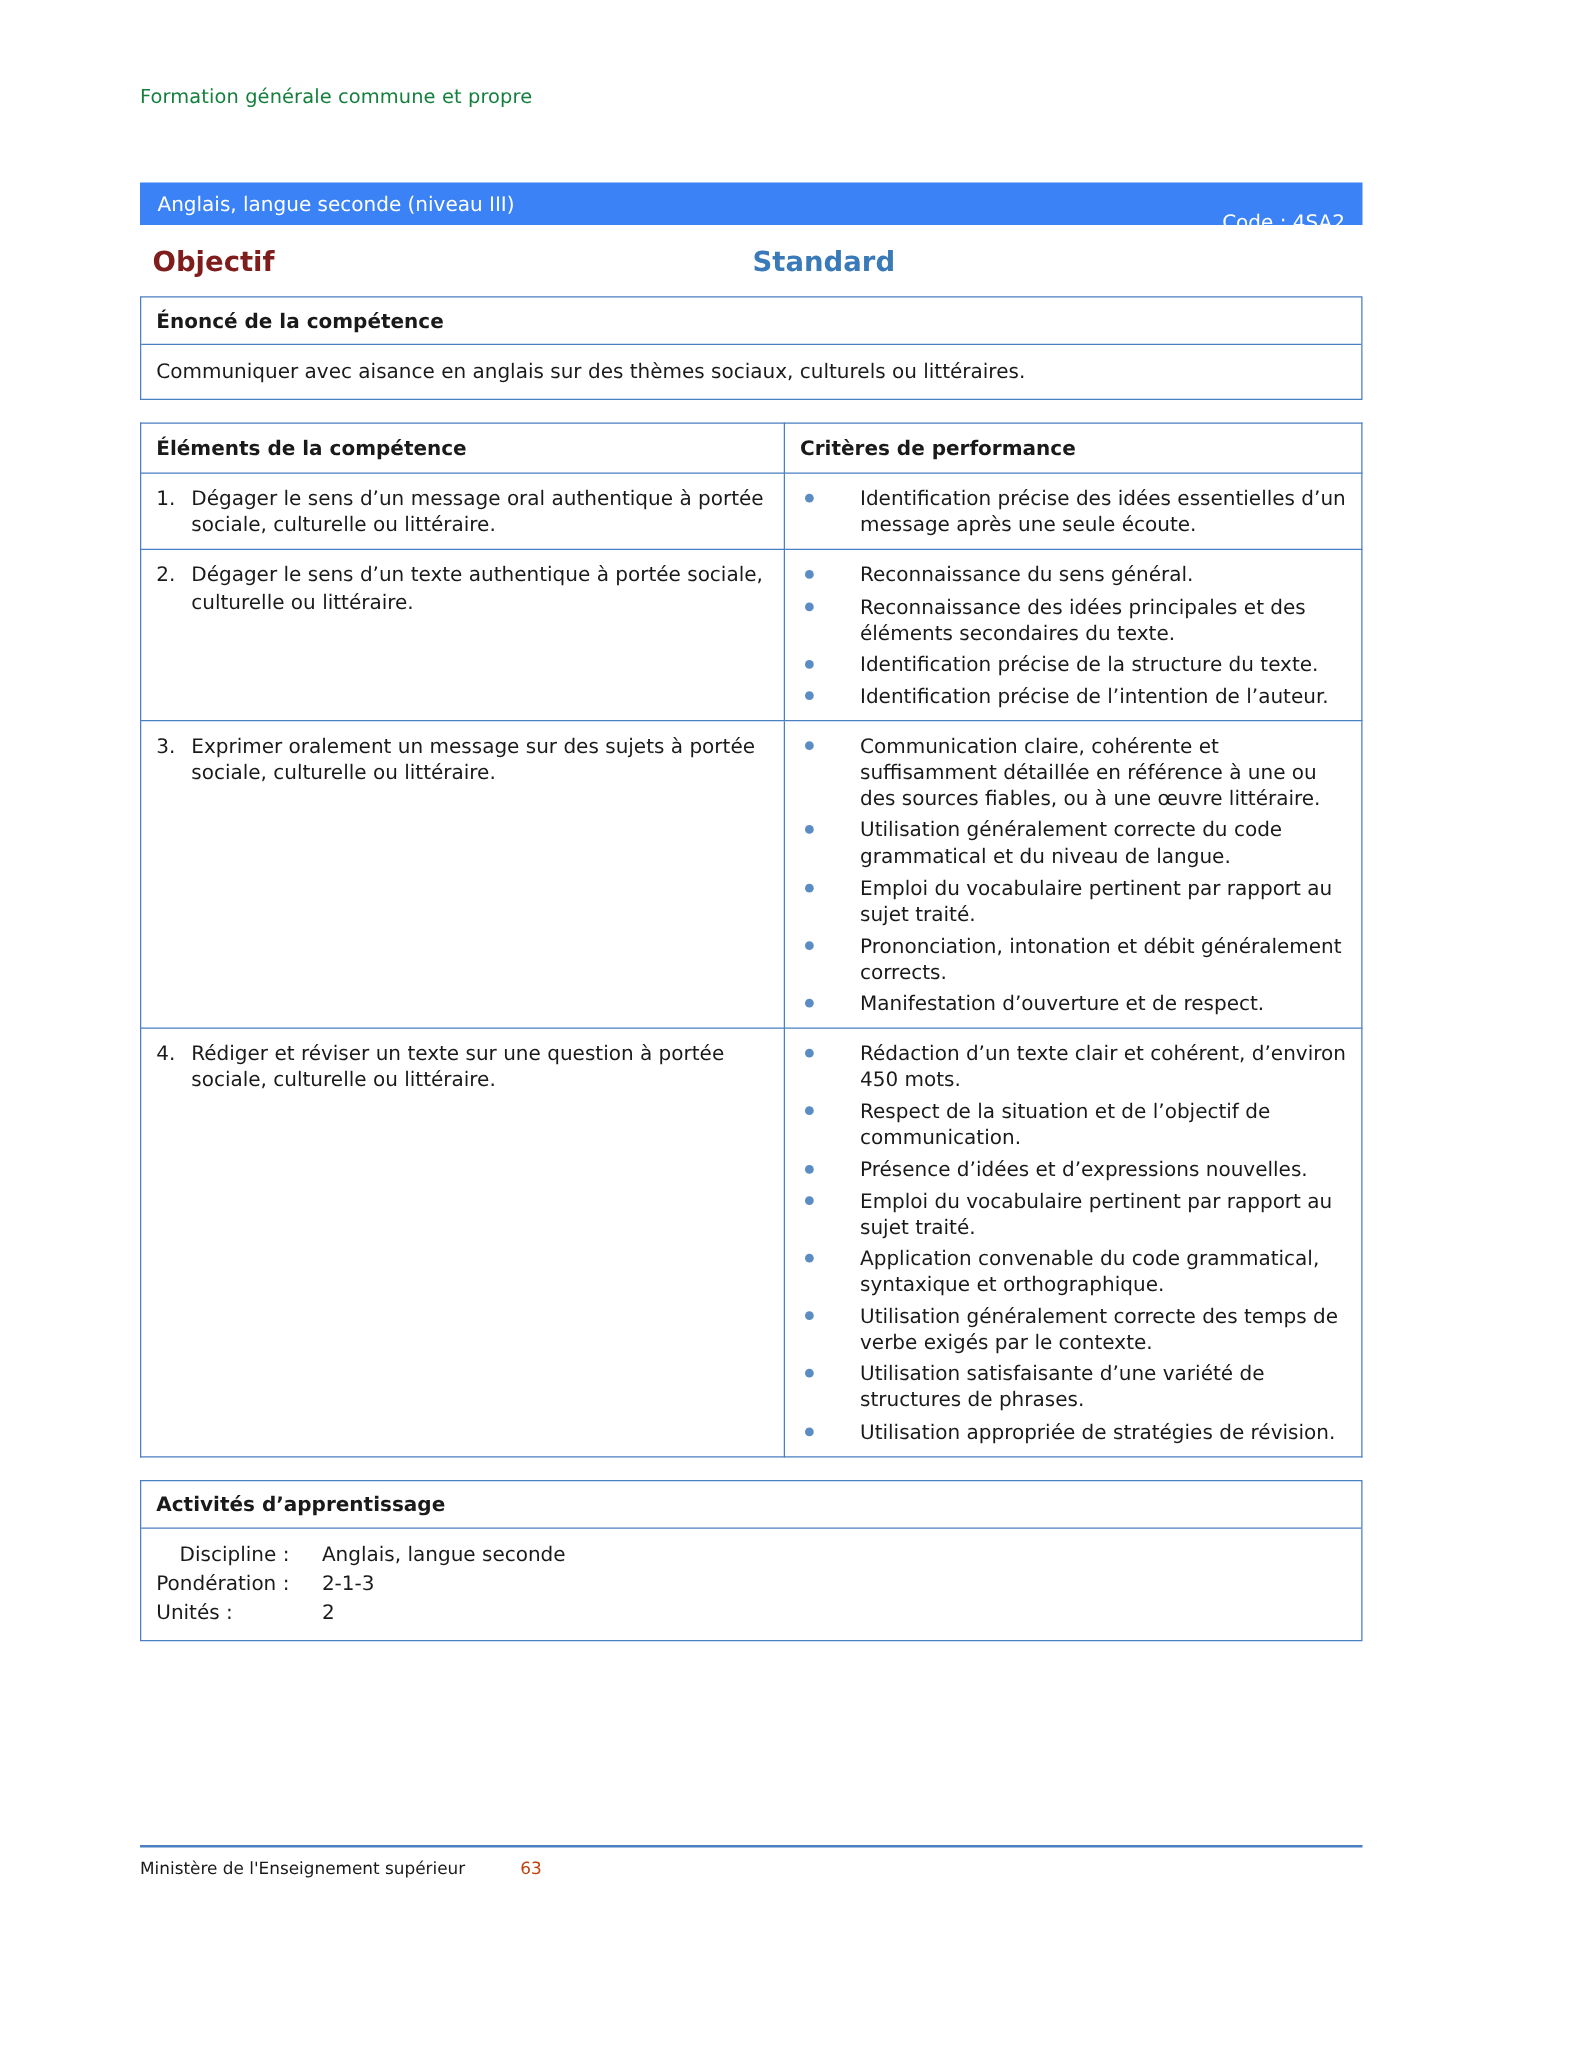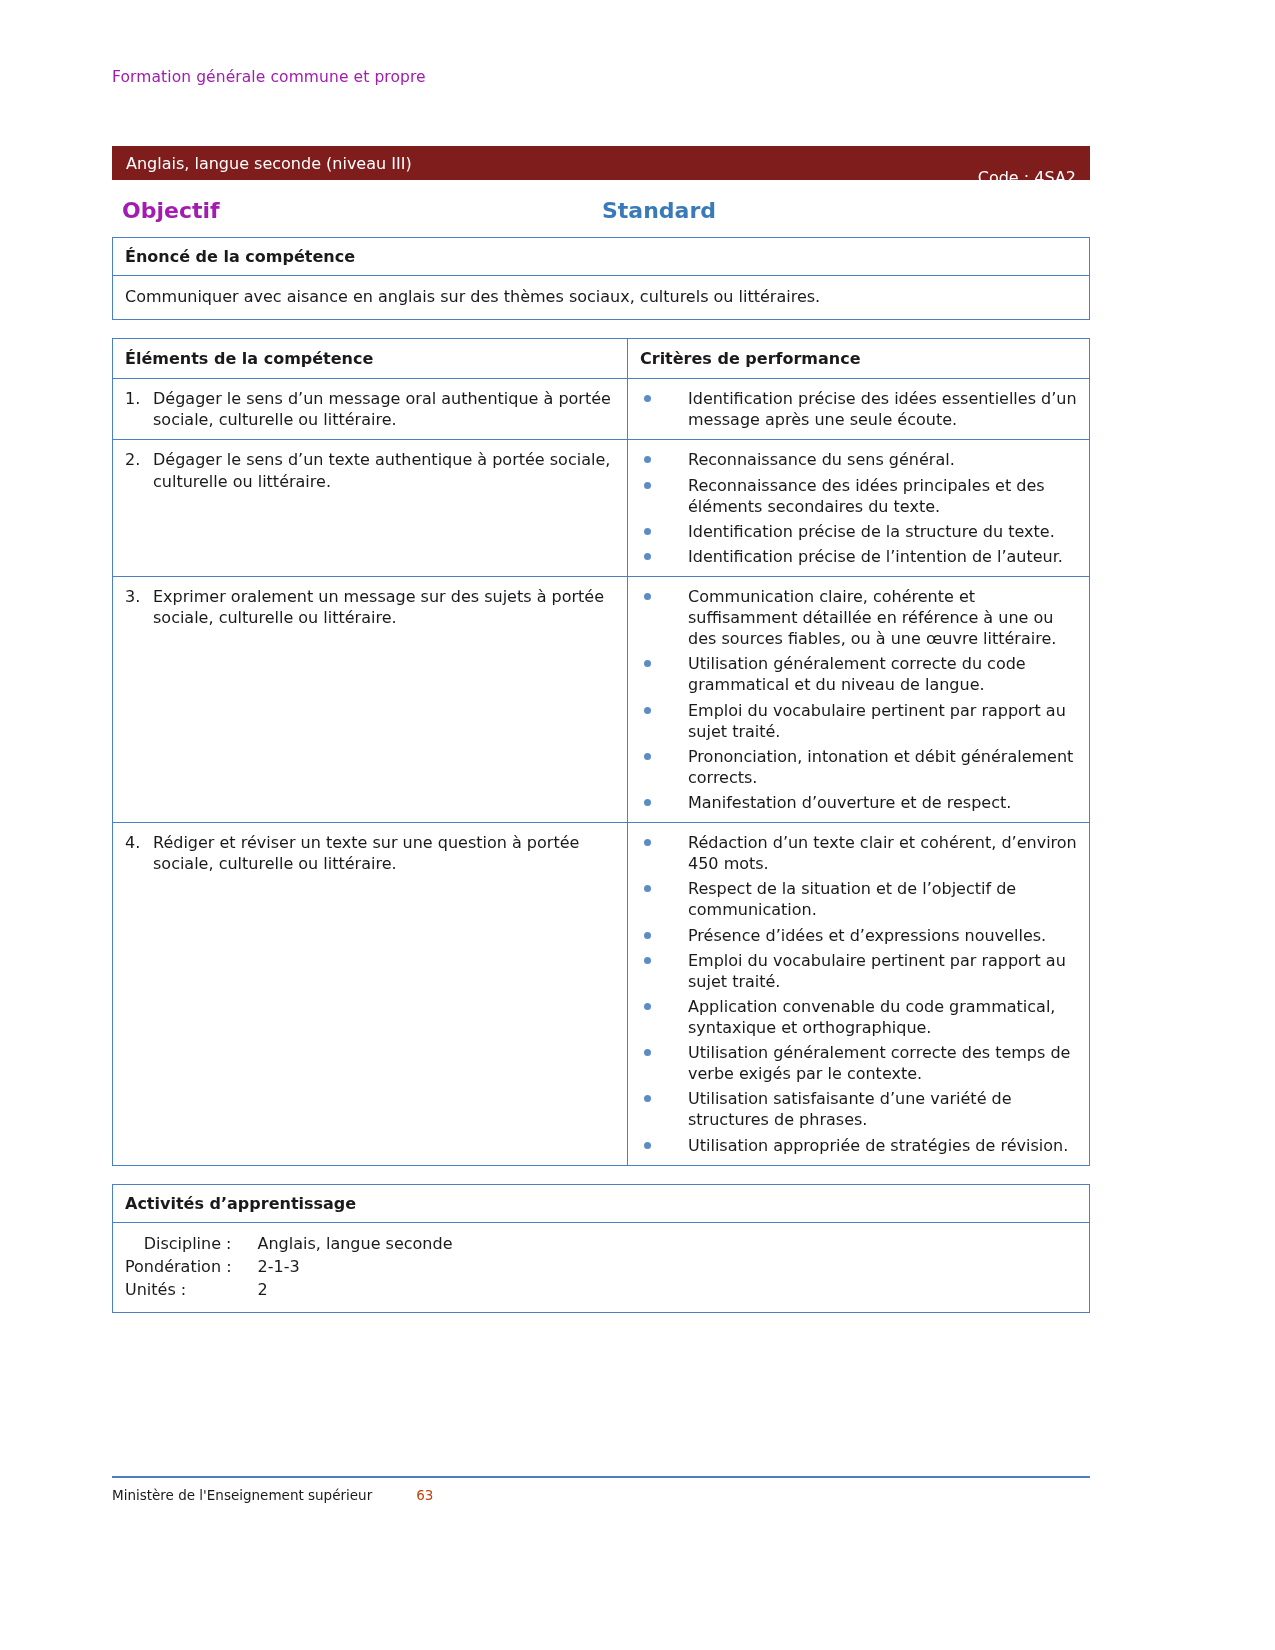--- a/index.html
+++ b/index.html
@@ -19,32 +19,32 @@
     width: 1275px;
     height: 1650px;
     box-sizing: border-box;
     padding: 0;
   }
   .header-note {
     position: absolute;
     top: 68px;
     left: 112px;
     font-size: 15.5px;
-    color: #a21caf;
+    color: #15803d;
     letter-spacing: 0.1px;
   }
   .content {
     position: absolute;
     top: 146px;
     left: 112px;
     width: 978px;
   }
   
   .course-bar {
-    background: #7f1d1d;
+    background: #3b82f6;
     color: #ffffff;
     height: 34px;
     display: flex;
     align-items: center;
     justify-content: space-between;
     padding: 0 14px;
     box-sizing: border-box;
     font-size: 16px;
   }
   .course-bar .code {
@@ -52,21 +52,21 @@
     margin-top: 28px;
   }
   
   .obj-std {
     display: flex;
     margin-top: 18px;
     margin-bottom: 14px;
   }
   .obj-std .objectif {
     width: 490px;
-    color: #a21caf;
+    color: #7f1d1d;
     font-size: 22px;
     font-weight: bold;
     padding-left: 10px;
     box-sizing: border-box;
   }
   .obj-std .standard {
     color: #3a7ab8;
     font-size: 22px;
     font-weight: bold;
   }

